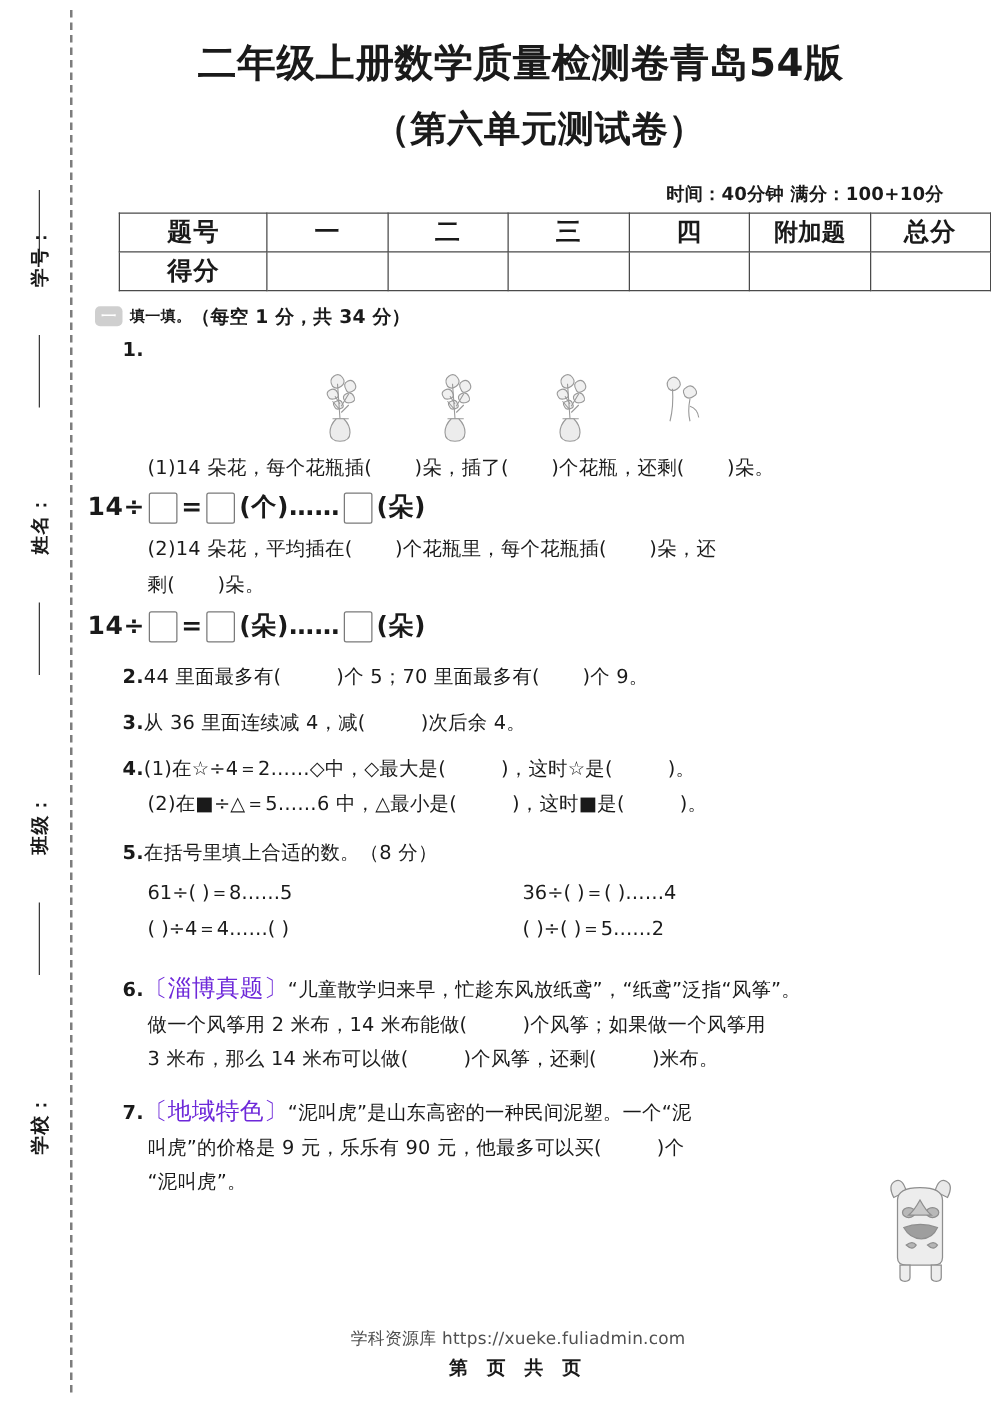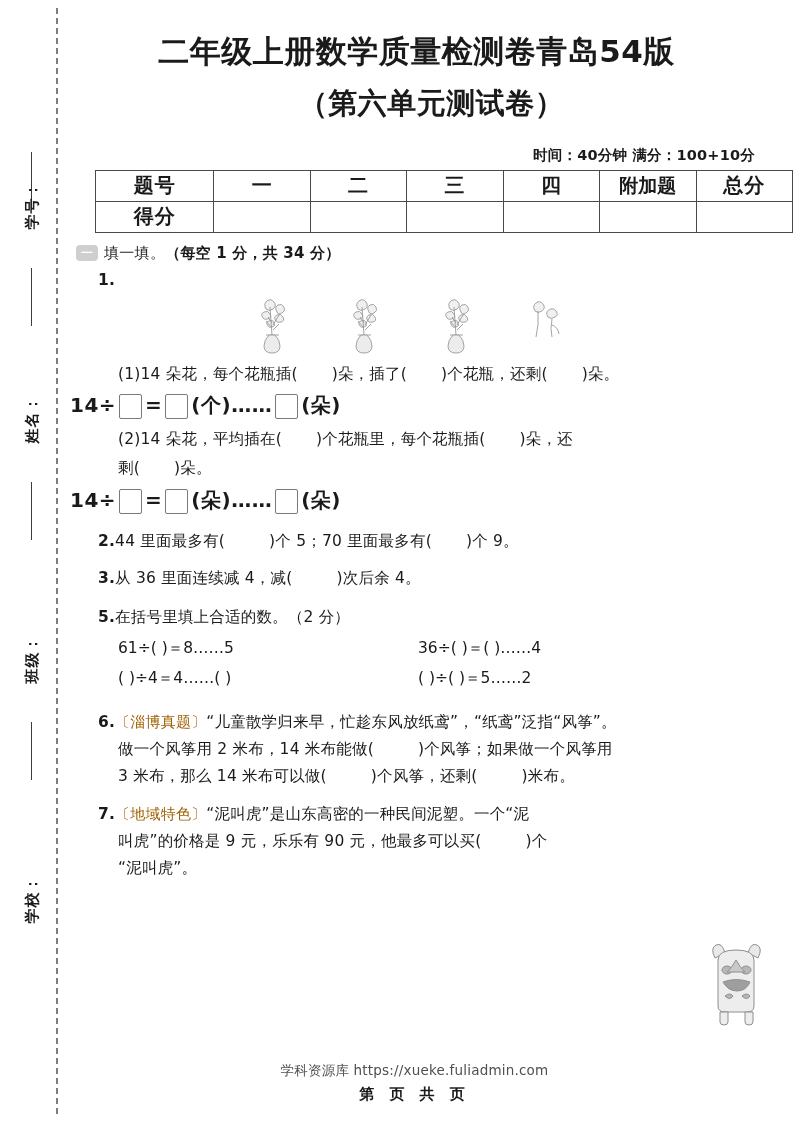--- a/index.html
+++ b/index.html
@@ -115,22 +115,22 @@
     width: 22px; height: 16px;
     background: #cfcfcf;
     border-radius: 4px;
     color: #ffffff;
     font-size: 12px;
     font-weight: 700;
     margin-right: 6px;
     flex: none;
   }
   .sec-title {
-    font-size: 15px;
-    font-weight: 400;
+    font-size: 12px;
+    font-weight: 700;
     letter-spacing: 0.3px;
   }
   .sec-note {
     font-size: 15px;
     font-weight: 700;
     letter-spacing: 0.2px;
   }
 
   
   .q {
@@ -139,22 +139,22 @@
     font-size: 15.5px;
     line-height: 1.72;
     letter-spacing: 0.2px;
   }
   .q-num {
     font-weight: 700;
     font-size: 15.5px;
   }
   .hang { padding-left: 20px; }
   .tag {
-    color: #a16207;
-    font-size: 15px;
+    color: #6d28d9;
+    font-size: 19px;
   }
   .gap-sm { display:inline-block; width:34px; }
   .gap-md { display:inline-block; width:44px; }
 
   
   #flower-row {
     display: flex;
     align-items: flex-end;
     gap: 46px;
     margin-top: 2px;
@@ -365,23 +365,31 @@
   </div>
 
   <div class="q" style="margin-top:14px;">
     <span class="q-num">2.</span><span>44 里面最多有(</span><span class="gap-md"></span><span>)个 5；70 里面最多有(</span><span class="gap-sm"></span><span>)个 9。</span>
   </div>
 
   <div class="q" style="margin-top:10px;">
     <span class="q-num">3.</span><span>从 36 里面连续减 4，减(</span><span class="gap-md"></span><span>)次后余 4。</span>
   </div>
 
+  <div class="q" style="margin-top:10px;">
+    <div>
+      <span class="q-num">4.</span><span>(1)在☆÷4＝2……◇中，◇最大是(</span><span class="gap-md"></span><span>)，这时☆是(</span><span class="gap-md"></span><span>)。</span>
+    </div>
+    <div class="hang" style="margin-top:2px">
+      <span>(2)在■÷△＝5……6 中，△最小是(</span><span class="gap-md"></span><span>)，这时■是(</span><span class="gap-md"></span><span>)。</span>
+    </div>
+  </div>
 
   <div class="q" style="margin-top:12px;">
-    <span class="q-num">5.</span><span>在括号里填上合适的数。（2 分）</span>
+    <span class="q-num">5.</span><span>在括号里填上合适的数。（8 分）</span>
   </div>
   <div class="two-col" style="margin-top:4px;">
     <div class="cell-a">61÷(        )＝8……5</div>
     <div class="cell-b">36÷(        )＝(        )……4</div>
   </div>
   <div class="two-col">
     <div class="cell-a">(        )÷4＝4……(        )</div>
     <div class="cell-b">(        )÷(        )＝5……2</div>
   </div>
 

